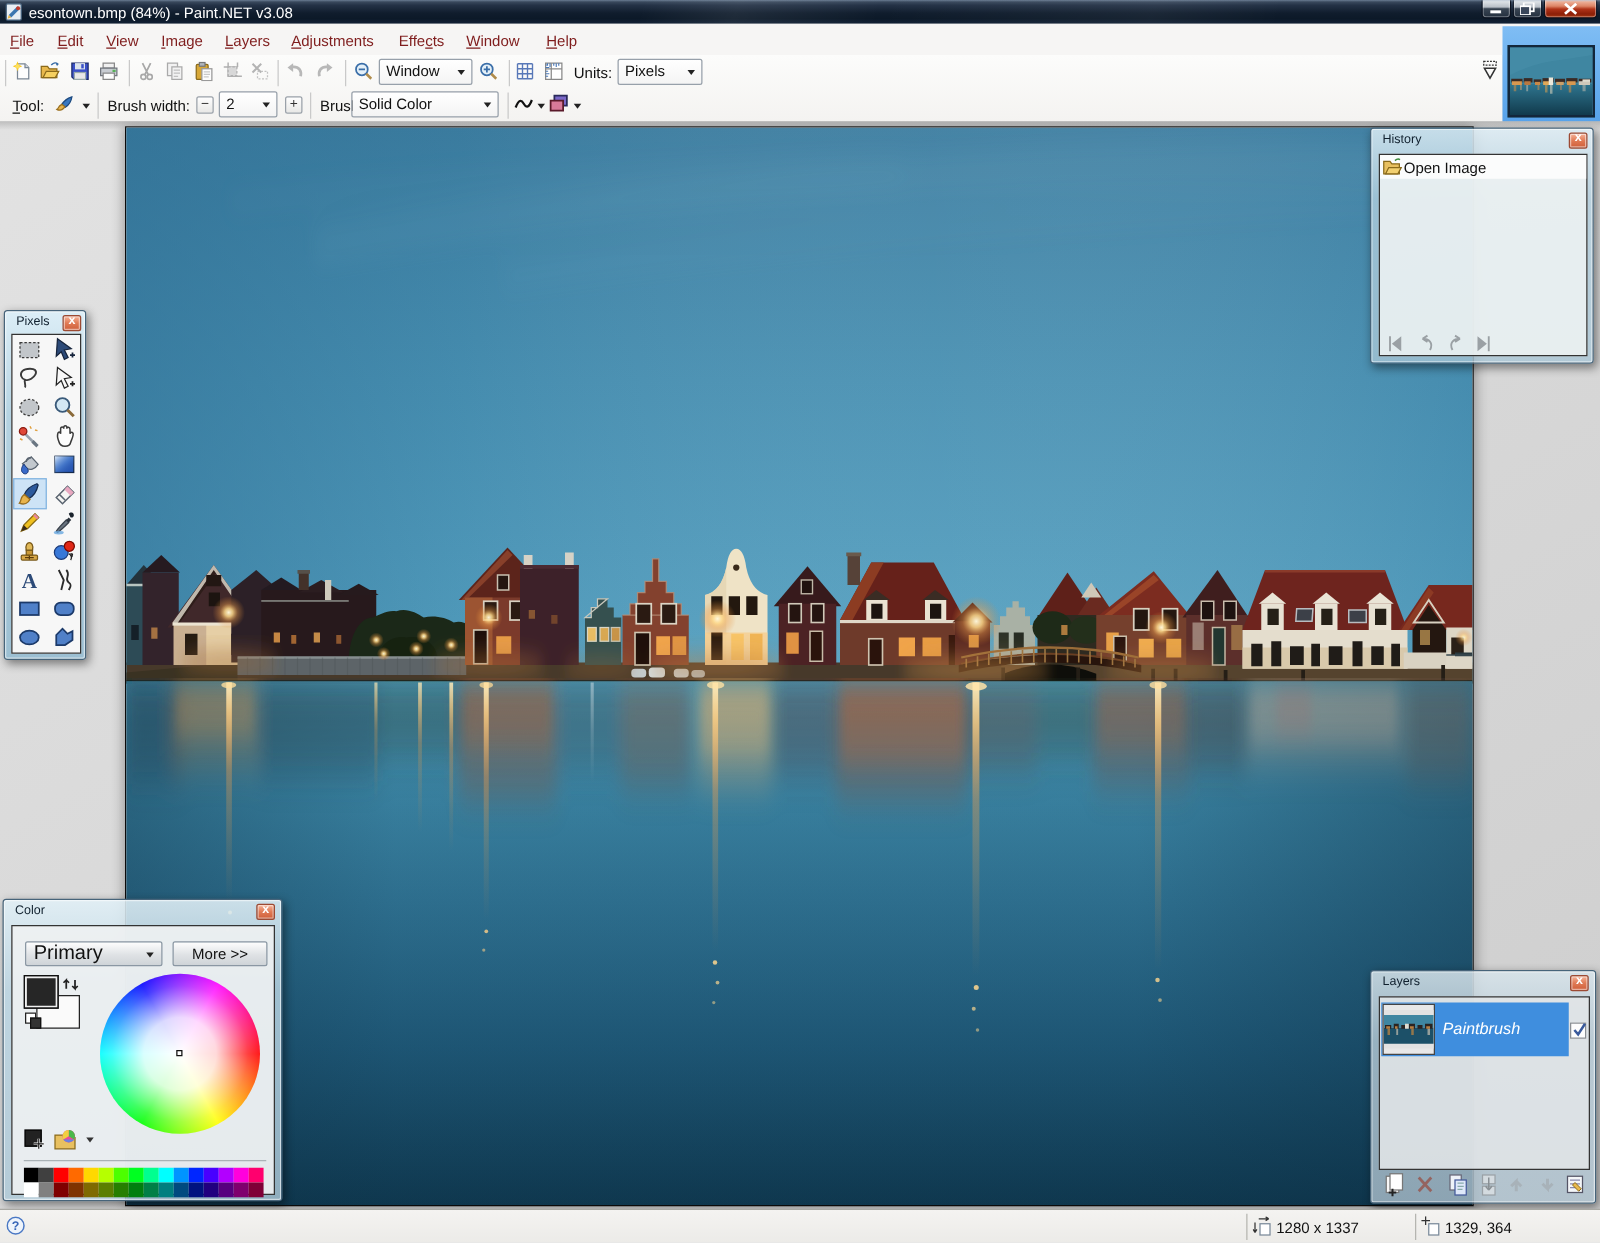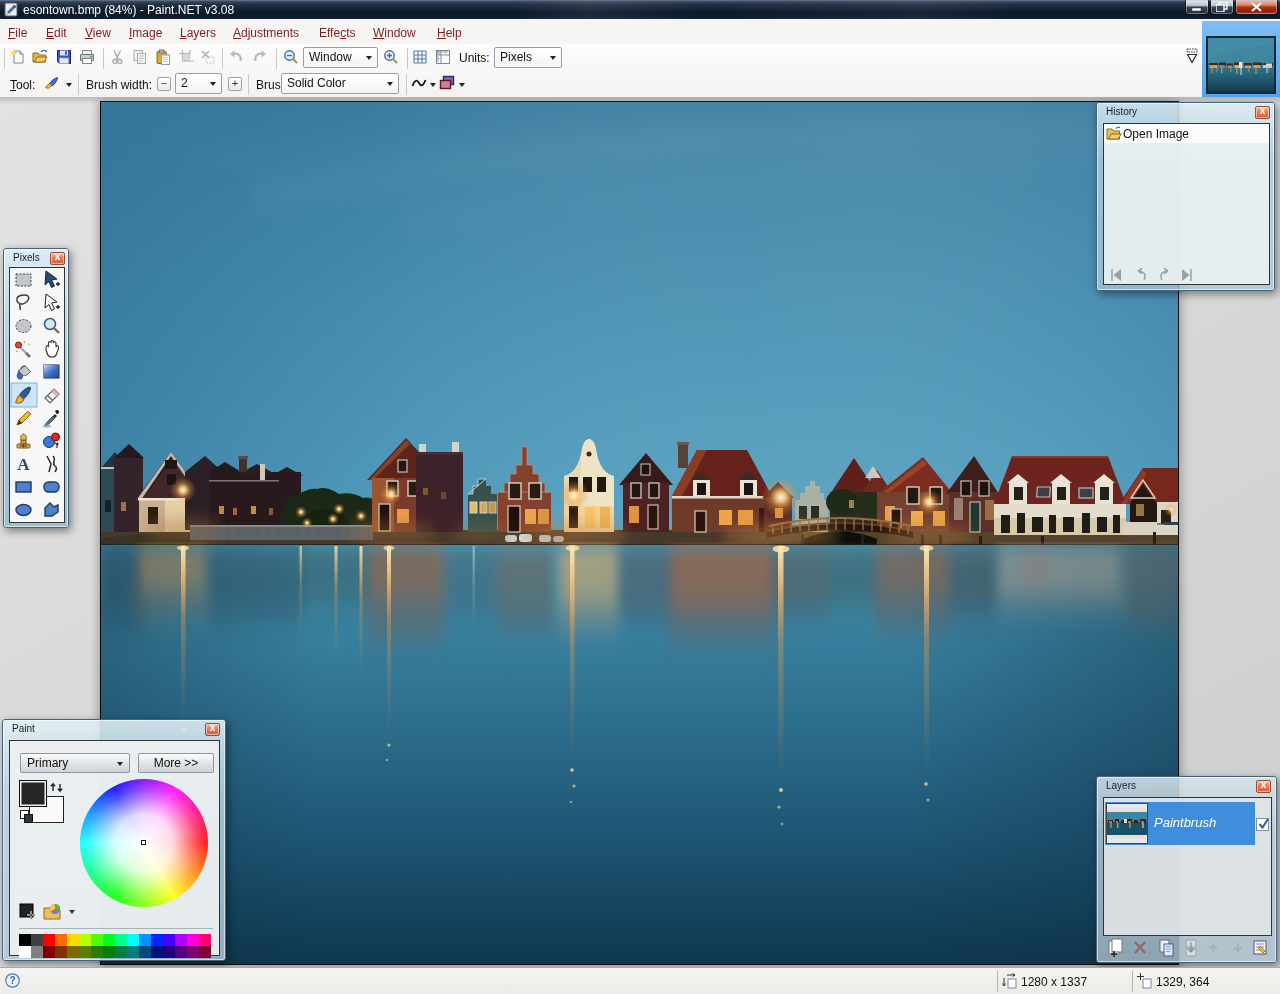--- a/index.html
+++ b/index.html
@@ -810,24 +810,24 @@
    <path d="M34 13 c3-6-1-9-6-9 m0 0 l4-2.5 m-4 2.5 l4 2.5" fill="none"></path>
    <path d="M52 13 c-3-6 1-9 6-9 m0 0 l-4-2.5 m4 2.5 l-4 2.5" fill="none"></path>
    <path d="M72 2 L79.5 8 L72 14 Z" stroke="none"></path>
           <path d="M81 2 v12" fill="none"></path>
   </g>
  </svg>
 </div>
 
 <div class="pal" id="pal-colors" style="left:2px;top:719px;width:224px;height:242px;background:linear-gradient(180deg,rgba(225,240,247,.88) 0%,rgba(185,212,226,.84) 30%,rgba(172,200,215,.82) 100%)">
  <div class="glass"></div>
- <div class="ptitle">Paint</div>
+ <div class="ptitle">Color</div>
  <div class="pclose" style="right:5px"></div>
  <div class="pinner" style="left:6px;top:20px;width:211px;height:216px;background:rgba(238,241,242,.9)"></div>
- <div class="abs" style="left:17px;top:33px;width:110px;height:20px;background:linear-gradient(180deg,#fdfdfd,#dfe2e5 55%,#cfd4d8);border:1px solid #8a97a3;border-radius:2px;font-size:12px;color:#111;line-height:18px;padding-left:6px">Primary<div class="arr" style="position:absolute;right:2px;top:1px;bottom:1px;width:14px;display:flex;align-items:center;justify-content:center"></div></div>
+ <div class="abs" style="left:17px;top:33px;width:110px;height:20px;background:linear-gradient(180deg,#fdfdfd,#dfe2e5 55%,#cfd4d8);border:1px solid #8a97a3;border-radius:2px;font-size:16px;color:#111;line-height:18px;padding-left:6px">Primary<div class="arr" style="position:absolute;right:2px;top:1px;bottom:1px;width:14px;display:flex;align-items:center;justify-content:center"></div></div>
  <div class="abs" style="left:135px;top:33px;width:76px;height:20px;background:linear-gradient(180deg,#fdfdfd,#dfe2e5 55%,#cfd4d8);border:1px solid #8a97a3;border-radius:2px;font-size:12px;color:#111;text-align:center;line-height:18px">More &gt;&gt;</div>
  <div class="abs" style="left:26px;top:76px;width:35px;height:27px;background:#fafafa;border:1.5px solid #222"></div>
  <div class="abs" style="left:16px;top:60px;width:28px;height:27px;background:#262626;border:1.5px solid #111;box-shadow:inset 0 0 0 1.5px #f0f0f0"></div>
  <svg class="abs" style="left:47px;top:61px" width="13" height="13" viewBox="0 0 13 13">
         <path d="M3 10 V3 l-2.2 2.2 M3 3 l2.2 2.2 M10 3 v7 l-2.2-2.2 M10 10 l2.2-2.2" stroke="#222" stroke-width="1.4" fill="none"></path>
       </svg>
  <div class="abs" style="left:17px;top:90px;width:9px;height:9px;background:#fff;border:1.3px solid #222"></div>
  <div class="abs" style="left:21px;top:94px;width:9px;height:9px;background:#333;border:1.3px solid #111"></div>
  <div class="abs" style="left:77px;top:59px;width:128px;height:128px;border-radius:50%;background:conic-gradient(from 90deg,#f00,#ff0 17%,#0f0 33%,#0ff 50%,#00f 67%,#f0f 83%,#f00)"></div>
  <div class="abs" style="left:77px;top:59px;width:128px;height:128px;border-radius:50%;background:radial-gradient(circle,rgba(255,255,255,1) 0%,rgba(255,255,255,.85) 32%,rgba(255,255,255,.25) 60%,rgba(255,255,255,0) 78%)"></div>

